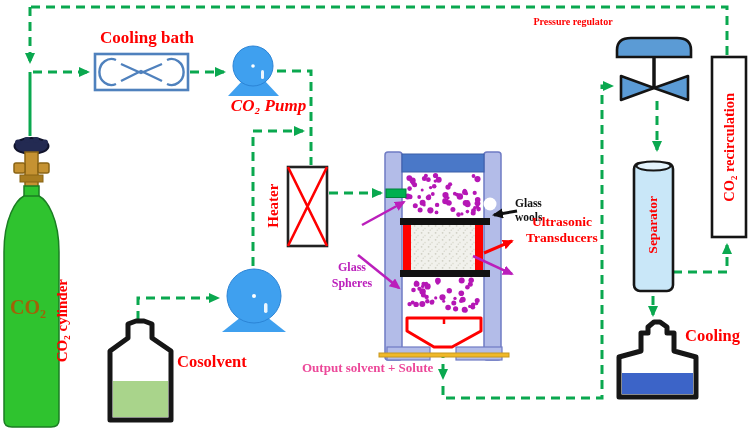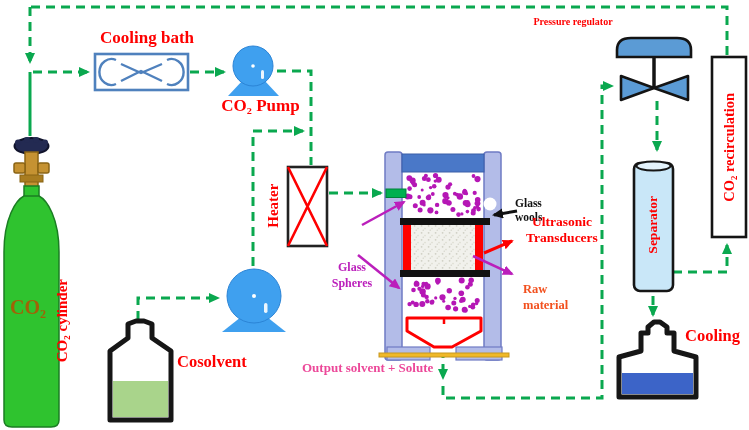--- a/index.html
+++ b/index.html
@@ -258,35 +258,34 @@
   </g>
 
   <g>
     <path d="M128,324 L136,321 L144,321 L152,324 L152,338 L171,351 L171,420 L110,420 L110,351 L128,338 Z" fill="#fff" stroke="#161616" stroke-width="5" stroke-linejoin="round"></path>
     <rect x="113" y="381" width="55" height="36" fill="#a9d48b"></rect>
   </g>
 </svg>
 
 <div class="lbl ctr" style="left:92px;top:28px;width:110px;font-size:17px;">Cooling bath</div>
 
-<div class="lbl ctr" style="left:208px;top:96px;width:105px;font-size:17px;">CO₂ Pump</div>
+<div class="lbl ctr" style="left:216px;top:96px;width:105px;font-size:17px;font-style:italic;">CO₂ Pump</div>
 
 <div class="lbl" style="left:10px;top:296px;width:42px;font-size:20px;color:#a16207;text-align:left;">CO₂</div>
 
 <div class="lbl vert" style="left:2px;top:312px;width:122px;font-size:15px;">CO₂ cylinder</div>
 
 <div class="lbl vert" style="left:234px;top:197px;width:80px;font-size:15px;">Heater</div>
 
 <div class="lbl ctr" style="left:323px;top:223px;width:58px;font-size:12px;color:#bb1fbb;line-height:1.35;margin-top:36px;">Glass Spheres</div>
 
 <div class="lbl" style="left:515px;top:196px;width:48px;font-size:11.5px;color:#111;line-height:1.25;">Glass wools</div>
 
 <div class="lbl ctr" style="left:516px;top:214px;width:92px;font-size:13.5px;line-height:1.2;">Ultrasonic Transducers</div>
 
-<div class="lbl" style="left:523px;top:281px;width:55px;font-size:12.5px;color:#f2501e;line-height:1.3;">Raw material</div>
 
 <div class="lbl" style="left:302px;top:361px;width:145px;font-size:13px;color:#ec4899;">Output solvent + Solute</div>
 
 <div class="lbl" style="left:177px;top:353px;width:100px;font-size:16.5px;">Cosolvent</div>
 
 <div class="lbl ctr" style="left:530px;top:16px;width:86px;font-size:10px;line-height:1.2;">Pressure regulator</div>
 
 <div class="lbl vert" style="left:598px;top:217px;width:110px;font-size:13.5px;">Separator</div>
 
 <div class="lbl vert" style="left:644px;top:139px;width:170px;font-size:14.5px;">CO₂ recirculation</div>

